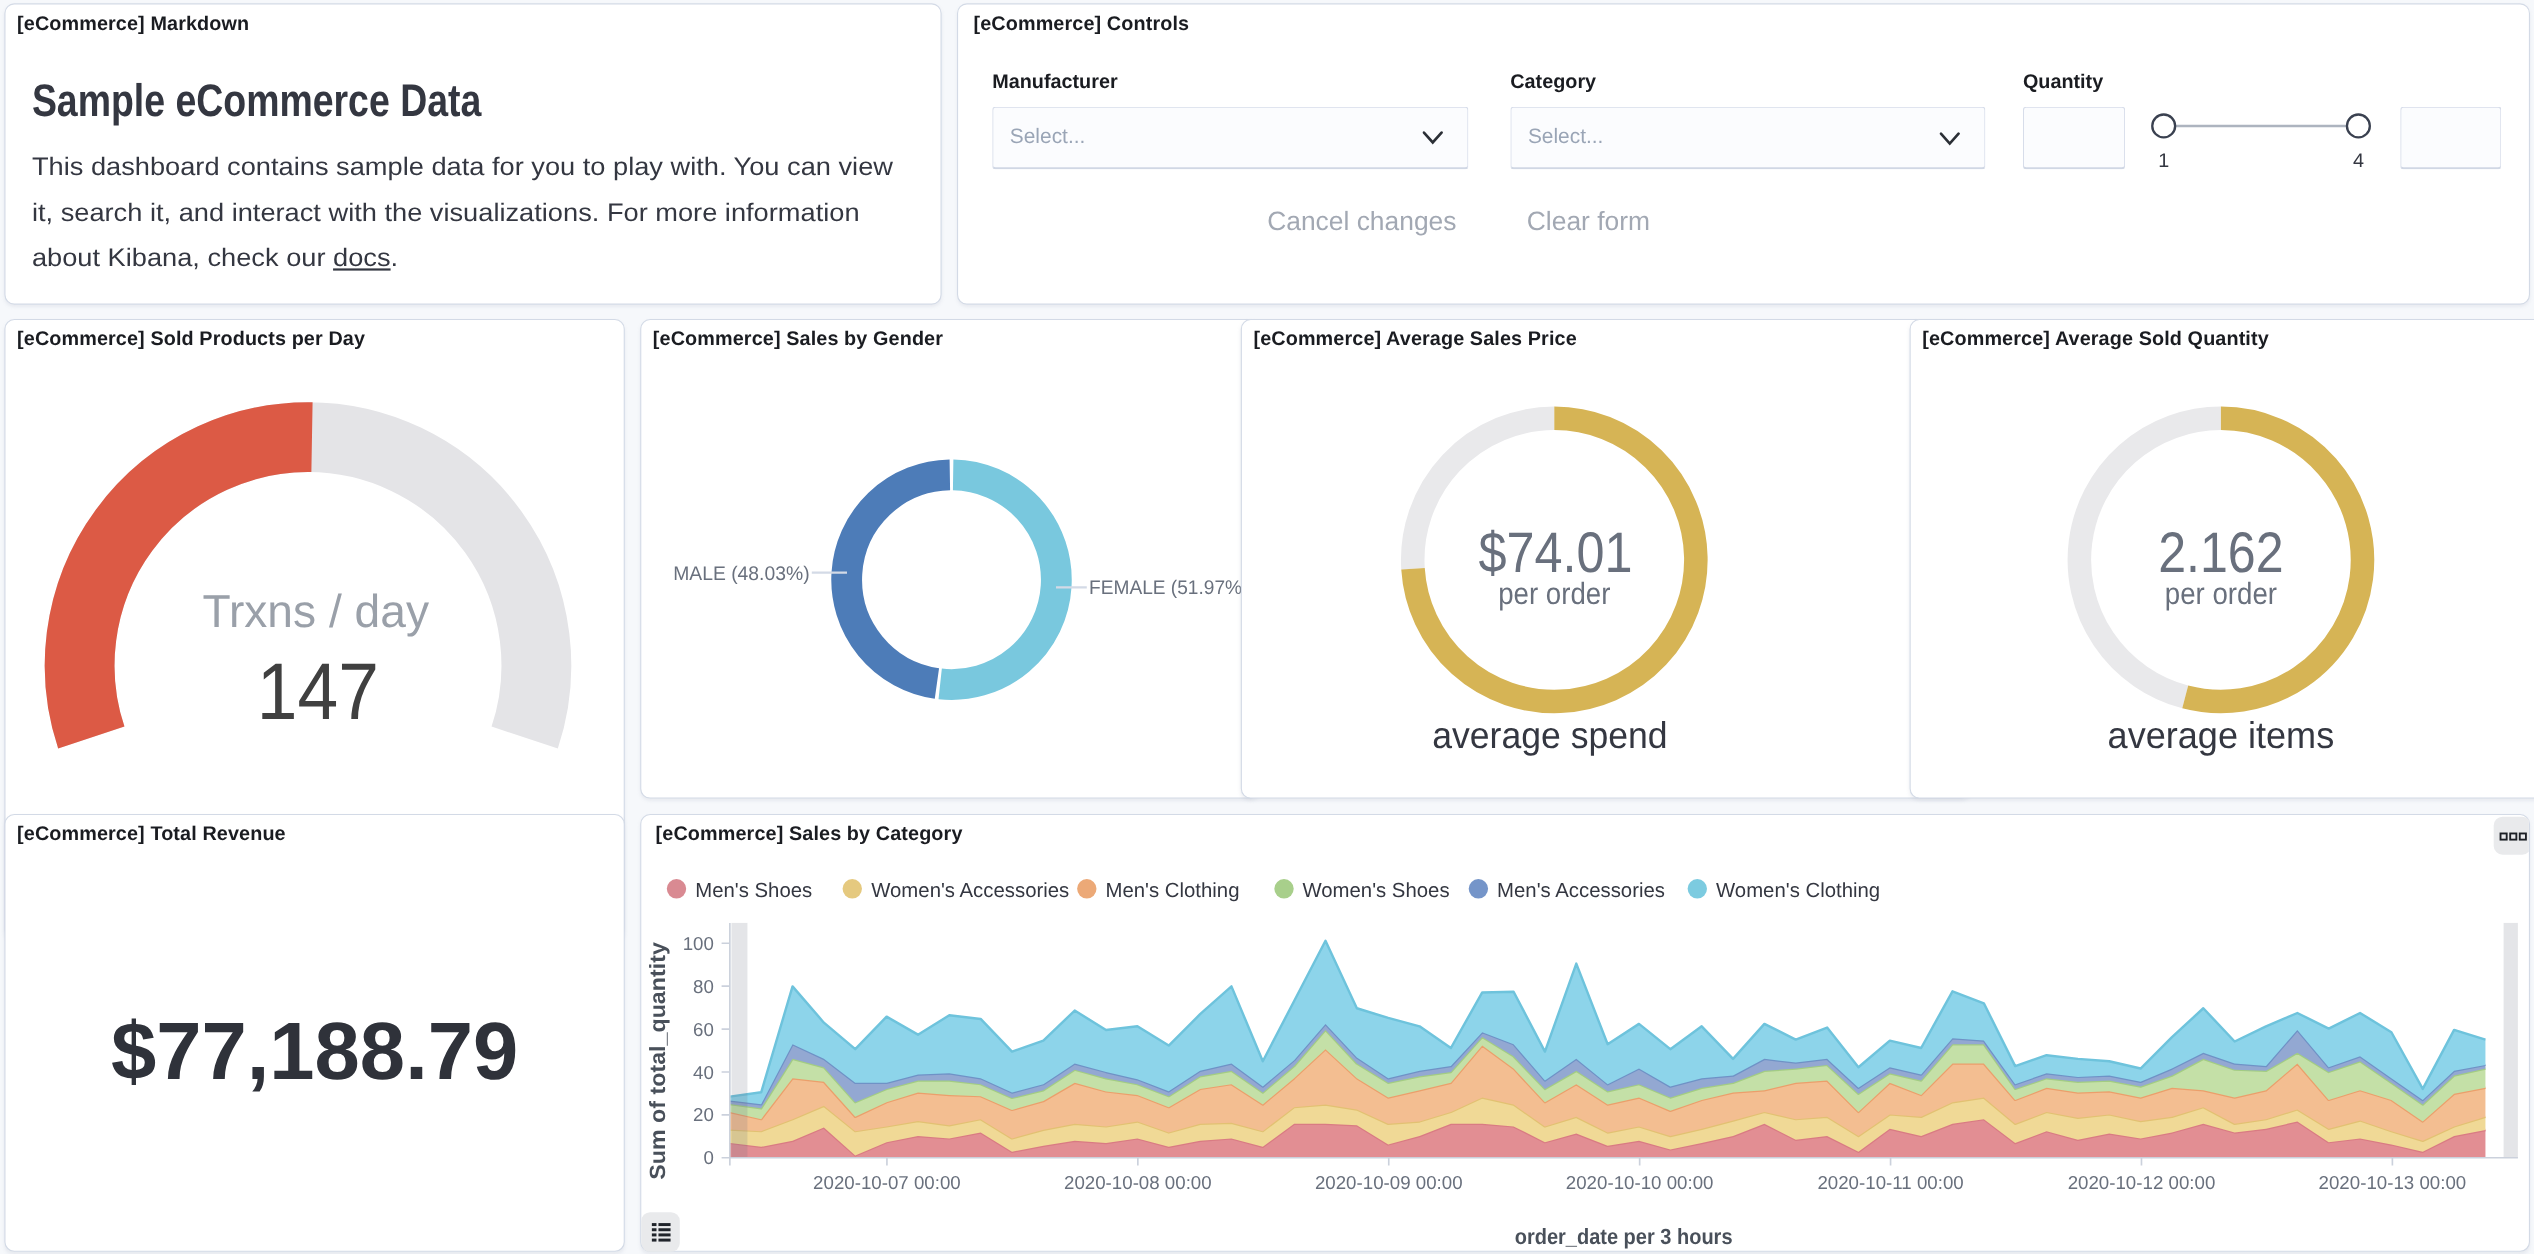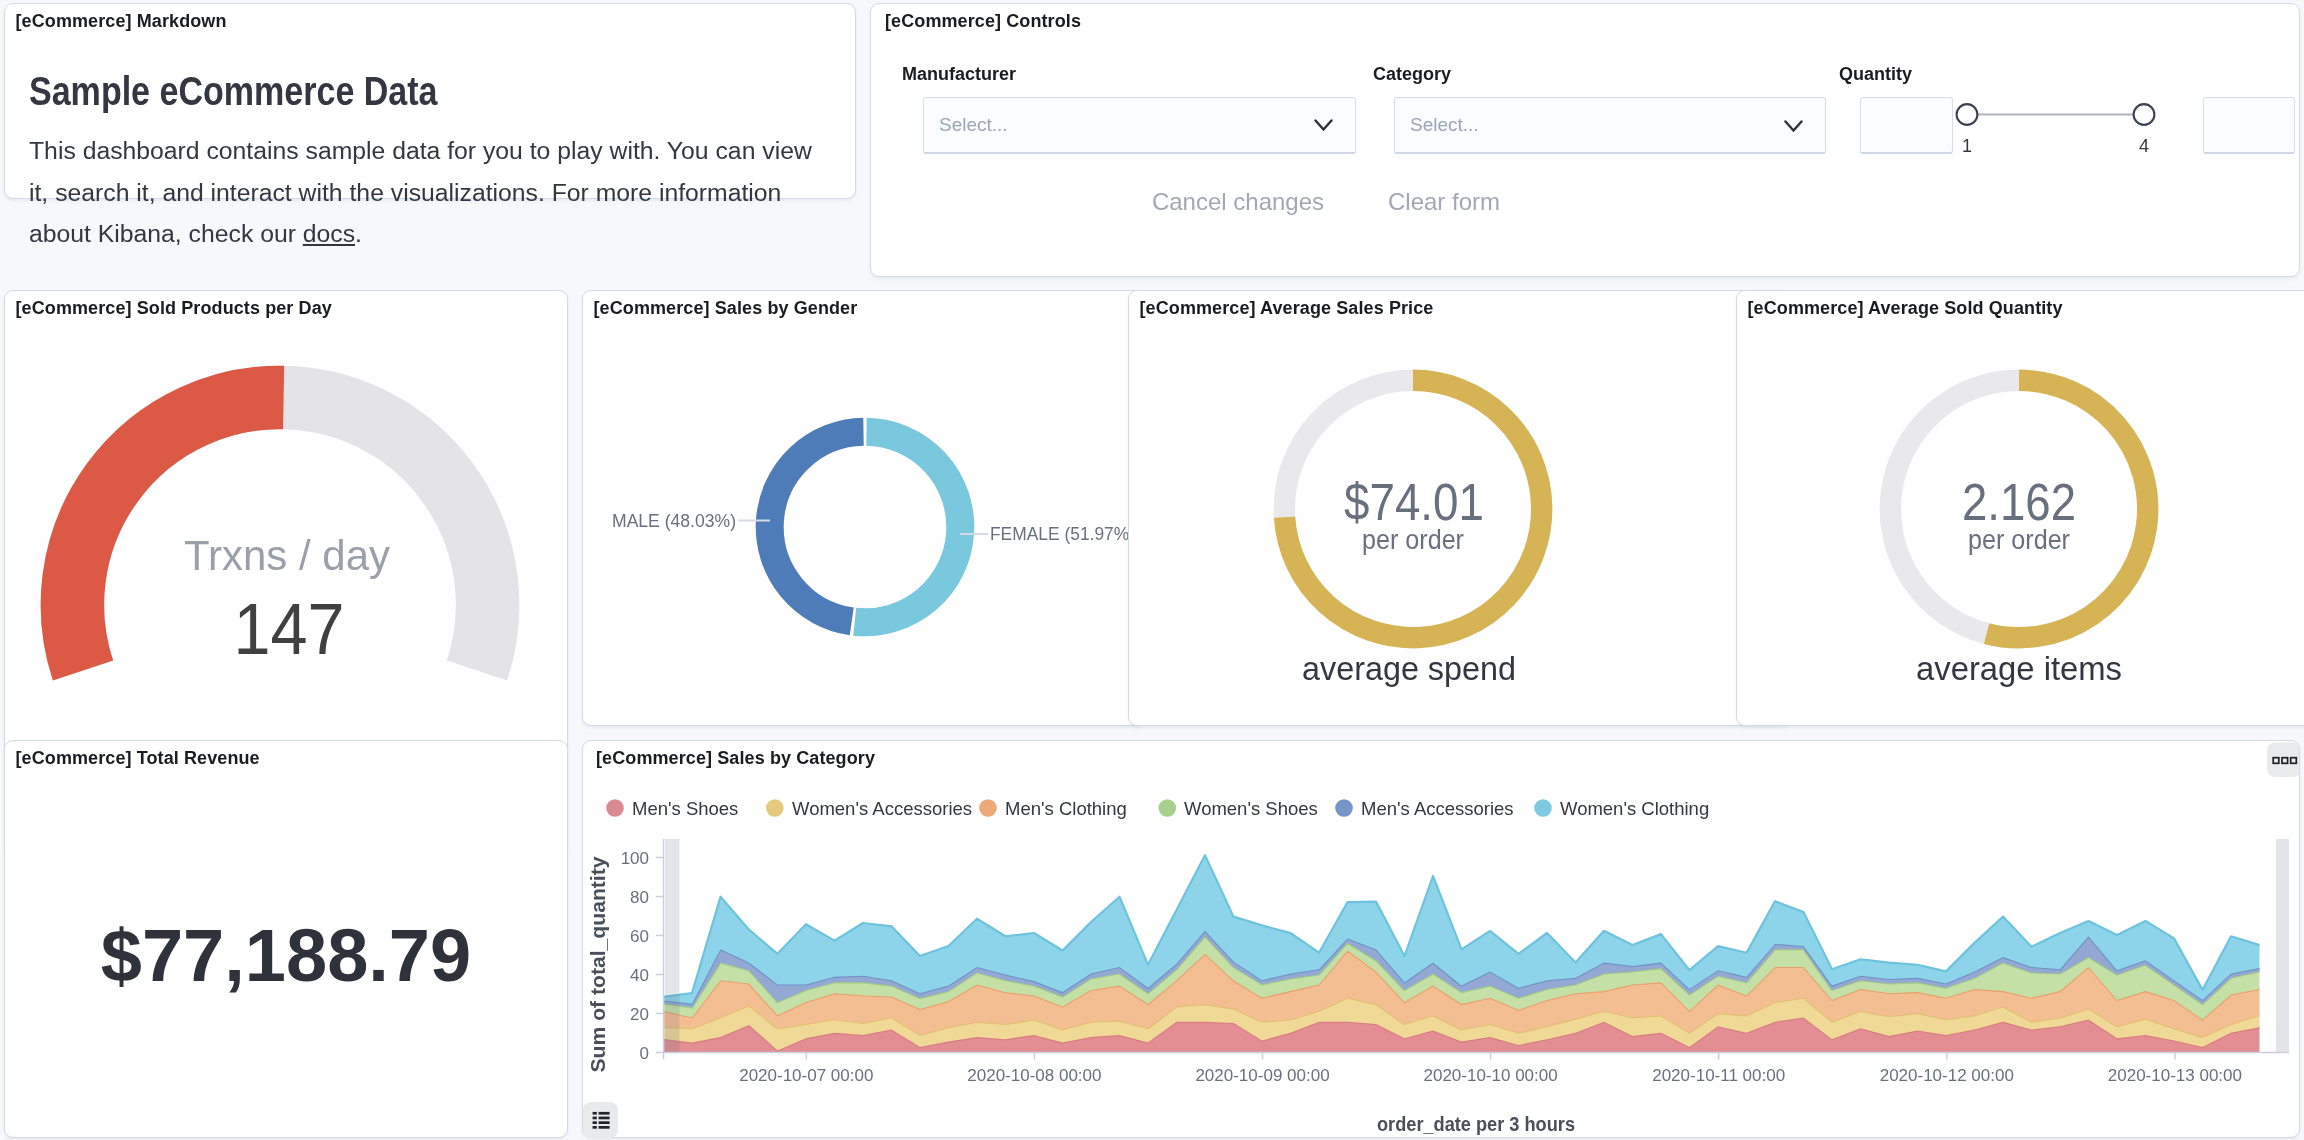--- a/index.html
+++ b/index.html
@@ -1,29 +1,29 @@
 <!DOCTYPE html>
 <html><head><meta charset="utf-8">
 <style>
 * { margin:0; padding:0; box-sizing:border-box; }
 html,body { width:2304px; height:1140px; background:#f6f8fb; font-family:"Liberation Sans",sans-serif; }
 .panel { position:absolute; background:#fff; border:1px solid #d3dae6; border-radius:9px;
   box-shadow:0 2px 3px rgba(152,162,179,0.15); }
 .ptitle { position:absolute; left:10.5px; top:7px; font-size:18px; font-weight:700; color:#1a1c21; letter-spacing:0.1px; }
 .lbl { position:absolute; font-size:18px; font-weight:700; color:#1a1c21; }
-.sel { position:absolute; height:57px; background:#fbfcfe; border:1px solid #d7ddea; border-bottom:2px solid #d0d7e4; border-radius:3px;margin-left:21px; }
+.sel { position:absolute; height:57px; background:#fbfcfe; border:1px solid #d7ddea; border-bottom:2px solid #d0d7e4; border-radius:3px; }
 .sel .ph { position:absolute; left:15px; top:16px; font-size:19px; color:#9aa5b6; }
 .abs { position:absolute; }
 svg { display:block; }
 .tick { font-size:17px; fill:#69707d; }
 .leg { font-size:18.5px; fill:#343741; }
 </style></head>
 <body>
 
-<div class="panel" style="left:4px;top:3px;width:852px;height:196px;">
+<div class="panel" style="left:4px;top:3px;width:852px;height:274px;">
   <div class="ptitle">[eCommerce] Markdown</div>
   <div class="abs" style="left:24px;top:63px;font-size:41.5px;font-weight:700;color:#343741;transform:scaleX(0.82);transform-origin:0 0;white-space:nowrap;">Sample eCommerce Data</div>
   <div class="abs" style="left:24px;top:127px;font-size:23px;line-height:41.5px;color:#343741;white-space:nowrap;transform:scaleX(1.076);transform-origin:0 0;">This dashboard contains sample data for you to play with. You can view<br>it, search it, and interact with the visualizations. For more information<br>about Kibana, check our <span style="text-decoration:underline;">docs</span>.</div>
 </div>
 
 <div class="panel" style="left:870px;top:3px;width:1430px;height:274px;">
   <div class="ptitle" style="left:14px;">[eCommerce] Controls</div>
   <div class="lbl" style="left:31px;top:60px;">Manufacturer</div>
   <div class="lbl" style="left:502px;top:60px;">Category</div>
   <div class="lbl" style="left:968px;top:60px;">Quantity</div>

